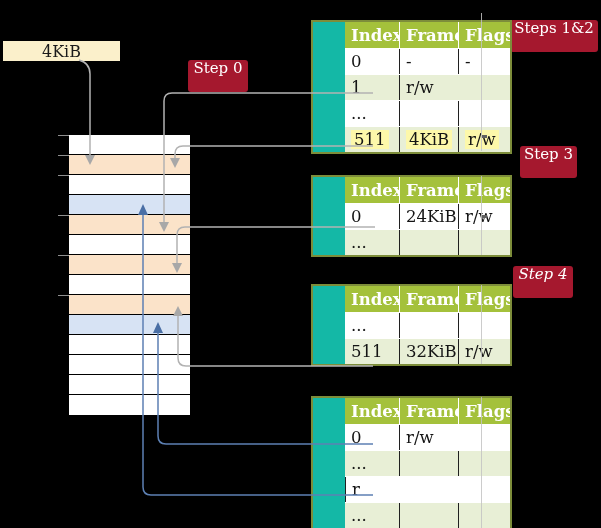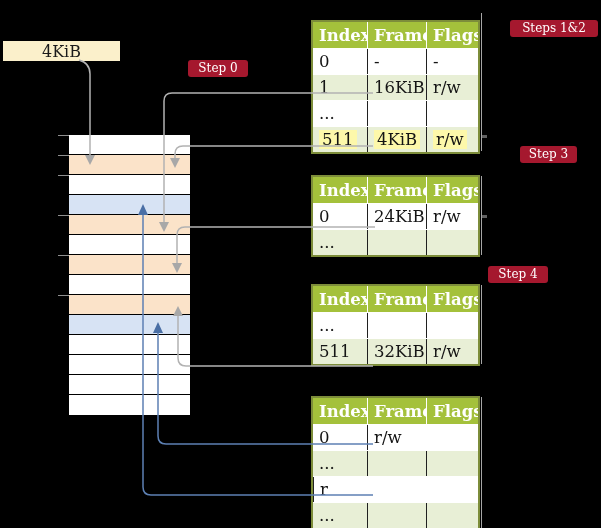--- a/index.html
+++ b/index.html
@@ -8,36 +8,36 @@
     overflow:hidden;font-family:"DejaVu Serif","Liberation Serif",serif;
   }
   
   .cr3box{
     position:absolute;left:3px;top:41px;width:117px;height:20px;
     background:var(--cr3-box-cream);color:#1a1a1a;font-size:16px;
     display:flex;align-items:center;justify-content:center;
   }
   
   .badge{
-    position:absolute;height:17px;background:var(--badge-red);color:#fff;
-    font-size:12px;line-height:17px;text-align:center;border-radius:3px;
+    position:absolute;height:32px;background:var(--badge-red);color:#fff;
+    font-size:15px;line-height:17px;text-align:center;border-radius:3px;
   }
   .badge.b0{left:188px;top:60px;width:60px;}
   .badge.b12{left:510px;top:20px;width:88px;}
   .badge.b3{left:520px;top:146px;width:57px;}
-  .badge.b4{left:488px;top:266px;width:60px;}
+  .badge.b4{left:513px;top:266px;width:60px;font-style:italic;}
   
   .memcol{position:absolute;left:69px;top:135px;width:121px;}
   .memrow{width:121px;height:20px;box-sizing:border-box;border-bottom:1.5px solid #000;}
   .memrow:last-child{border-bottom:none;}
   .tick{position:absolute;left:58px;width:11px;height:1px;background:var(--tick-gray);}
   
   .ptable{
     position:absolute;left:311px;width:165px;
-    border:2px solid var(--table-border-olive);background:#14b8a6;
+    border:2px solid var(--table-border-olive);background:#14b8a6;padding-left:32px;
   }
   .ptable .row{display:flex;height:25px;}
   .ptable .row.hdr{height:26px;background:var(--table-header-green);}
   .ptable .row + .row{border-top:1px solid #fff;}
   .ptable .cell{
     box-sizing:border-box;display:flex;align-items:center;
     padding-left:6px;font-size:16.5px;color:#141414;overflow:hidden;white-space:nowrap;
   }
   .ptable .ci{width:54px;}
   .ptable .cf{width:59px;border-left:1px solid #202020;}
@@ -101,21 +101,20 @@
       <div class="cell cf">Frame</div>
       <div class="cell cl">Flags</div>
     </div>
     <div class="row w">
       <div class="cell ci">0</div>
       <div class="cell cf">-</div>
       <div class="cell cl">-</div>
     </div>
     <div class="row g">
       <div class="cell ci">1</div>
-      <div class="cell cf">16KiB</div>
       <div class="cell cl">r/w</div>
     </div>
     <div class="row w">
       <div class="cell ci">...</div>
       <div class="cell cf"></div>
       <div class="cell cl"></div>
     </div>
     <div class="row g">
       <div class="cell ci">
           <span class="mark">511</span>

